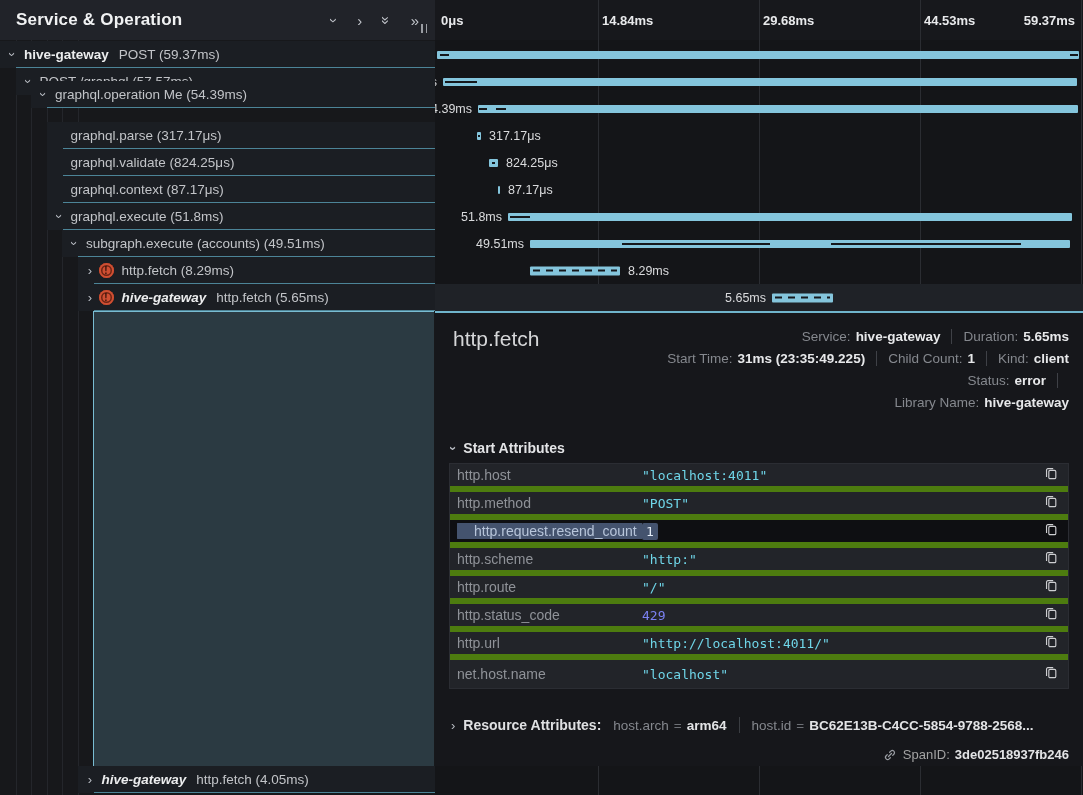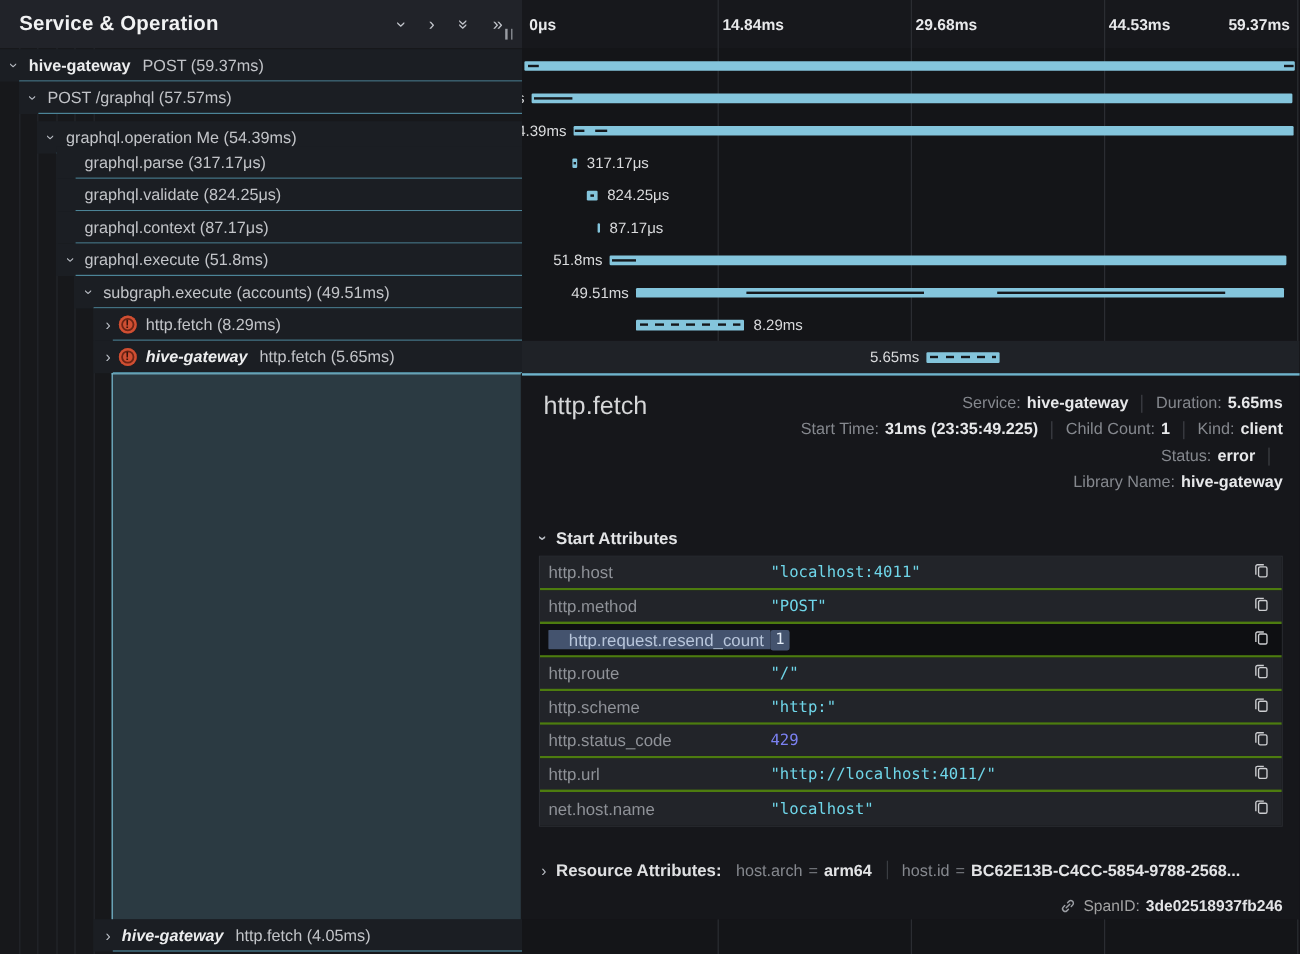--- a/index.html
+++ b/index.html
@@ -67,21 +67,21 @@
   }
   .d-title{position:absolute;left:18px;top:14px;font-size:21px;color:#d5d6d8}
   .meta{position:absolute;right:14px;top:12px;display:flex;flex-direction:column;align-items:flex-end}
   .meta-line{display:flex;align-items:center;height:22px}
   .m-label{color:#85888e;font-size:13.5px}
   .m-val{color:#e7e8ea;font-weight:bold;font-size:13.5px;margin-left:5px}
   .m-sep{width:1px;height:15px;background:#3f4147;margin:0 11px}
   .attr-head{position:absolute;left:16px;top:127px;display:flex;align-items:center;color:#e3e4e6;font-weight:bold;font-size:14px;cursor:pointer}
   .attr-head .chev{width:auto;margin:0 8px 0 0;color:#b9bdc4}
   .attr-table{position:absolute;left:14px;right:14px;top:150px;border:1px solid #2b2d33;background:#101114}
-  .attr-row{height:28px;display:flex;align-items:center;background:#222429;border-bottom:2px solid #4d7c0f}
+  .attr-row{height:28px;display:flex;align-items:center;background:#222429;border-bottom:6px solid #4d7c0f}
   .attr-row:last-child{border-bottom:none}
   .attr-row.rsel{background:#0e0f12}
   .attr-key{width:192px;padding-left:7px;color:#8f9298;font-size:14px;white-space:nowrap;overflow:hidden}
   .rsel .attr-key .ktext{background:var(--selection);color:#b7c5da;border-radius:2px;padding:1px 17px}
   .attr-val{flex:1;font-family:"DejaVu Sans Mono","Liberation Mono",monospace;font-size:13px;white-space:nowrap}
   .attr-val.str{color:var(--string-value)}
   .attr-val.num{color:var(--number-value)}
   .rsel .attr-val .vtext{background:var(--selection);color:#e3ecf7;border-radius:2px;padding:1px 4px}
   .copy{width:34px;text-align:center;color:#cdced1;cursor:pointer;flex:0 0 auto}
   .resource{position:absolute;left:16px;right:14px;top:404px;display:flex;align-items:center;font-size:13.5px;white-space:nowrap;overflow:hidden}
@@ -121,21 +121,21 @@
         <span class="chev"><span class="rot90">›</span></span>
         <span class="svc">hive-gateway</span>
         <span class="op">POST (59.37ms)</span>
         <div class="rowline"></div>
       </div>
       <div class="tree-row" style="top: 68px; left: 15.5px; width: 419.5px;">
         <span class="chev"><span class="rot90">›</span></span>
         <span class="op">POST /graphql (57.57ms)</span>
         <div class="rowline"></div>
       </div>
-      <div class="tree-row" style="top: 101px; left: 31px; width: 404px;">
+      <div class="tree-row" style="top: 81px; left: 31px; width: 404px;">
         <span class="chev"><span class="rot90">›</span></span>
         <span class="op">graphql.operation Me (54.39ms)</span>
         <div class="rowline"></div>
       </div>
       <div class="tree-row" style="top: 122px; left: 46.5px; width: 388.5px;">
         <span class="chev-spacer"></span>
         <span class="op">graphql.parse (317.17μs)</span>
         <div class="rowline"></div>
       </div>
       <div class="tree-row" style="top: 149px; left: 46.5px; width: 388.5px;">
@@ -313,30 +313,30 @@
       </div>
       <div class="attr-row rsel">
         <span class="attr-key"><span class="ktext">http.request.resend_count</span></span>
         <span class="attr-val num"><span class="vtext">1</span></span>
         <span class="copy"><svg viewBox="0 0 16 16" width="14" height="14" fill="none" stroke="currentColor" stroke-width="1.3">
             <rect x="5.5" y="5" width="8" height="9.5" rx="1.5"></rect>
             <path d="M10.5 3 h-6 a1.6 1.6 0 0 0 -1.6 1.6 v8"></path>
           </svg></span>
       </div>
       <div class="attr-row">
+        <span class="attr-key"><span class="ktext">http.scheme</span></span>
+        <span class="attr-val str"><span class="vtext">"http:"</span></span>
+        <span class="copy"><svg viewBox="0 0 16 16" width="14" height="14" fill="none" stroke="currentColor" stroke-width="1.3">
+            <rect x="5.5" y="5" width="8" height="9.5" rx="1.5"></rect>
+            <path d="M10.5 3 h-6 a1.6 1.6 0 0 0 -1.6 1.6 v8"></path>
+          </svg></span>
+      </div>
+      <div class="attr-row">
         <span class="attr-key"><span class="ktext">http.route</span></span>
         <span class="attr-val str"><span class="vtext">"/"</span></span>
-        <span class="copy"><svg viewBox="0 0 16 16" width="14" height="14" fill="none" stroke="currentColor" stroke-width="1.3">
-            <rect x="5.5" y="5" width="8" height="9.5" rx="1.5"></rect>
-            <path d="M10.5 3 h-6 a1.6 1.6 0 0 0 -1.6 1.6 v8"></path>
-          </svg></span>
-      </div>
-      <div class="attr-row">
-        <span class="attr-key"><span class="ktext">http.scheme</span></span>
-        <span class="attr-val str"><span class="vtext">"http:"</span></span>
         <span class="copy"><svg viewBox="0 0 16 16" width="14" height="14" fill="none" stroke="currentColor" stroke-width="1.3">
             <rect x="5.5" y="5" width="8" height="9.5" rx="1.5"></rect>
             <path d="M10.5 3 h-6 a1.6 1.6 0 0 0 -1.6 1.6 v8"></path>
           </svg></span>
       </div>
       <div class="attr-row">
         <span class="attr-key"><span class="ktext">http.status_code</span></span>
         <span class="attr-val num"><span class="vtext">429</span></span>
         <span class="copy"><svg viewBox="0 0 16 16" width="14" height="14" fill="none" stroke="currentColor" stroke-width="1.3">
             <rect x="5.5" y="5" width="8" height="9.5" rx="1.5"></rect>

